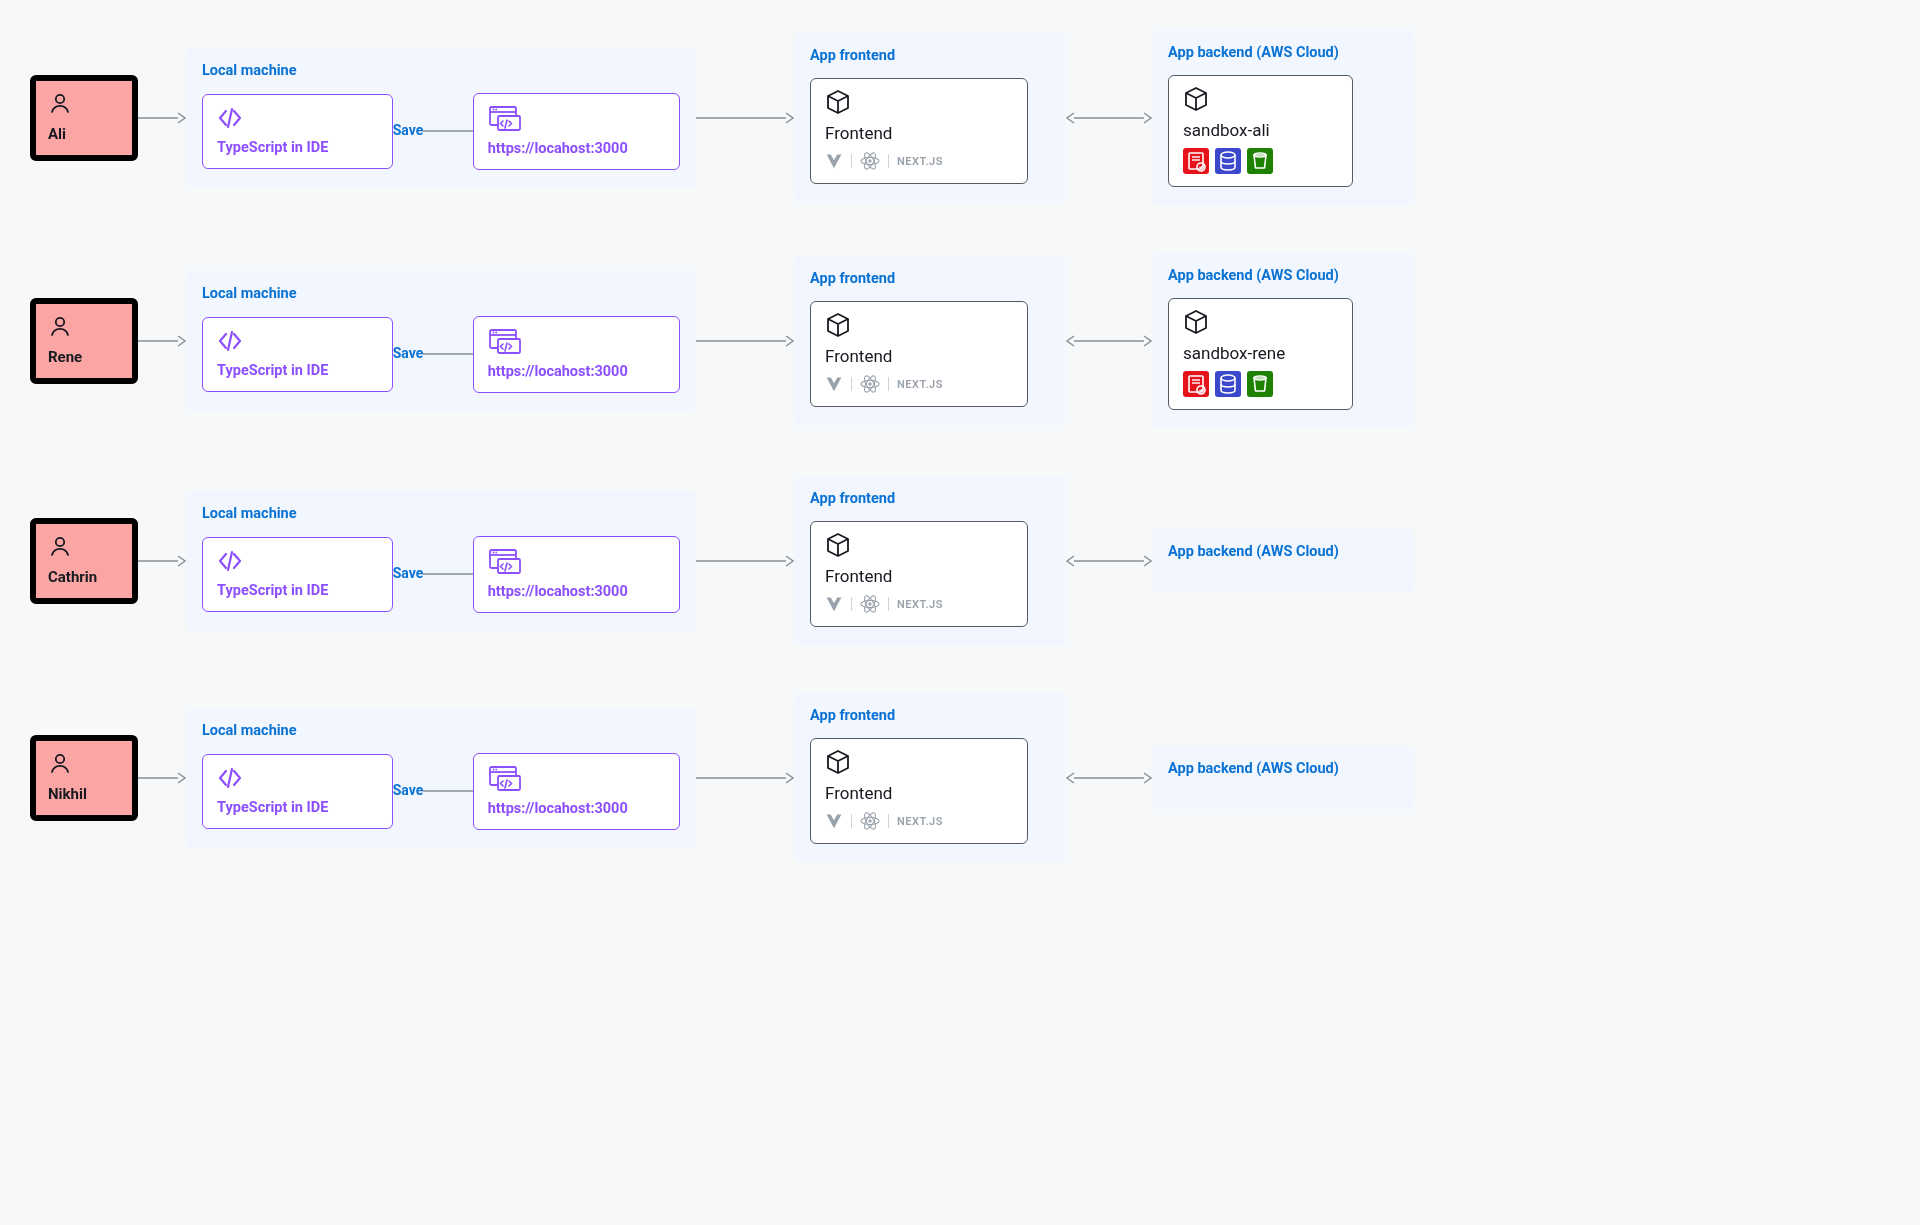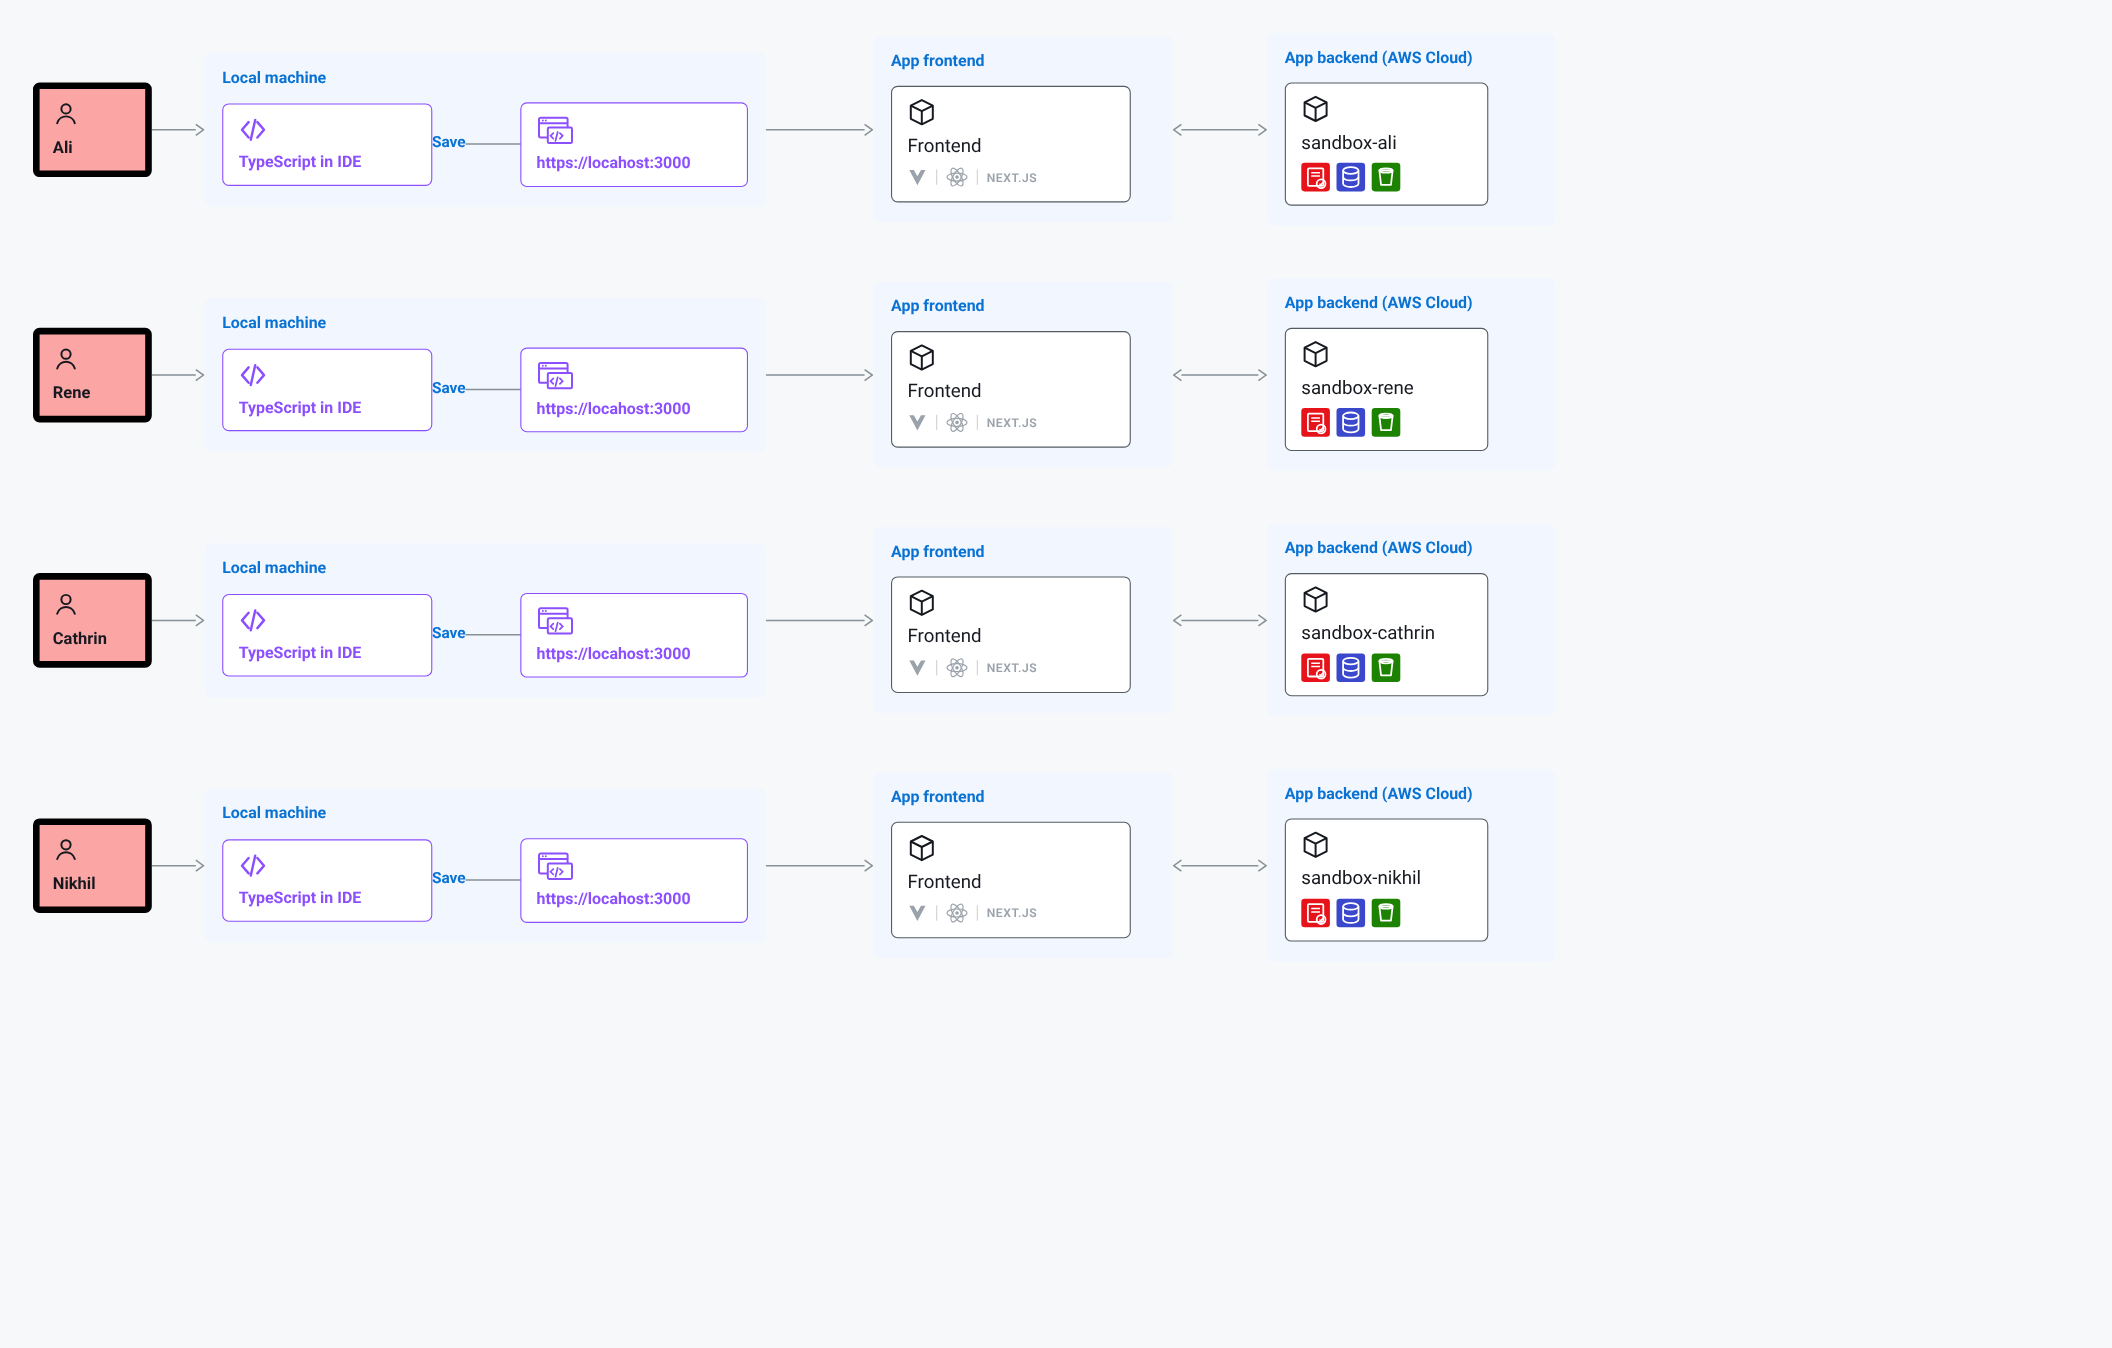--- a/index.html
+++ b/index.html
@@ -404,43 +404,20 @@
     </div>
 
     <svg class="arrow-bi arrow-svg" width="86" height="16" viewBox="0 0 86 16">
     <line x1="8" y1="8" x2="78" y2="8" stroke="#879196" stroke-width="1.4"></line>
     <path d="M8 3 L1 8 L8 13" fill="none" stroke="#879196" stroke-width="1.4"></path>
     <path d="M78 3 L85 8 L78 13" fill="none" stroke="#879196" stroke-width="1.4"></path>
   </svg>
 
     <div class="group backend-group">
       <div class="group-title">App backend (AWS Cloud)</div>
-      <div class="sandbox-box">
-        <svg class="cube-icon" viewBox="0 0 26 26">
-            <use href="#i-cube"></use>
-          </svg>
-        <div class="node-label">sandbox-cathrin</div>
-        <div class="svc-icons">
-          <div class="svc svc-red">
-              <svg width="22" height="22" viewBox="0 0 22 22">
-                <use href="#i-svc-doc"></use>
-              </svg>
-            </div>
-          <div class="svc svc-blue">
-              <svg width="22" height="22" viewBox="0 0 22 22">
-                <use href="#i-svc-db"></use>
-              </svg>
-            </div>
-          <div class="svc svc-green">
-              <svg width="22" height="22" viewBox="0 0 22 22">
-                <use href="#i-svc-bucket"></use>
-              </svg>
-            </div>
-        </div>
-      </div>
     </div>
 
   </div>
   <div class="row">
 
     <div class="user-box">
       <svg class="user-icon" viewBox="0 0 24 24">
           <use href="#i-person"></use>
         </svg>
       <div class="user-label">Nikhil</div>
@@ -503,43 +480,20 @@
     </div>
 
     <svg class="arrow-bi arrow-svg" width="86" height="16" viewBox="0 0 86 16">
     <line x1="8" y1="8" x2="78" y2="8" stroke="#879196" stroke-width="1.4"></line>
     <path d="M8 3 L1 8 L8 13" fill="none" stroke="#879196" stroke-width="1.4"></path>
     <path d="M78 3 L85 8 L78 13" fill="none" stroke="#879196" stroke-width="1.4"></path>
   </svg>
 
     <div class="group backend-group">
       <div class="group-title">App backend (AWS Cloud)</div>
-      <div class="sandbox-box">
-        <svg class="cube-icon" viewBox="0 0 26 26">
-            <use href="#i-cube"></use>
-          </svg>
-        <div class="node-label">sandbox-nikhil</div>
-        <div class="svc-icons">
-          <div class="svc svc-red">
-              <svg width="22" height="22" viewBox="0 0 22 22">
-                <use href="#i-svc-doc"></use>
-              </svg>
-            </div>
-          <div class="svc svc-blue">
-              <svg width="22" height="22" viewBox="0 0 22 22">
-                <use href="#i-svc-db"></use>
-              </svg>
-            </div>
-          <div class="svc svc-green">
-              <svg width="22" height="22" viewBox="0 0 22 22">
-                <use href="#i-svc-bucket"></use>
-              </svg>
-            </div>
-        </div>
-      </div>
     </div>
 
   </div>
   </div>
 
 <svg width="0" height="0" style="position:absolute">
   <defs>
     <g id="i-person">
       <circle cx="12" cy="8" r="4.2" fill="none" stroke="#16191f" stroke-width="1.8"></circle>
       <path d="M4 21c1.2-4.4 5-6.2 8-6.2s6.8 1.8 8 6.2" fill="none" stroke="#16191f" stroke-width="1.8" stroke-linecap="round"></path>

